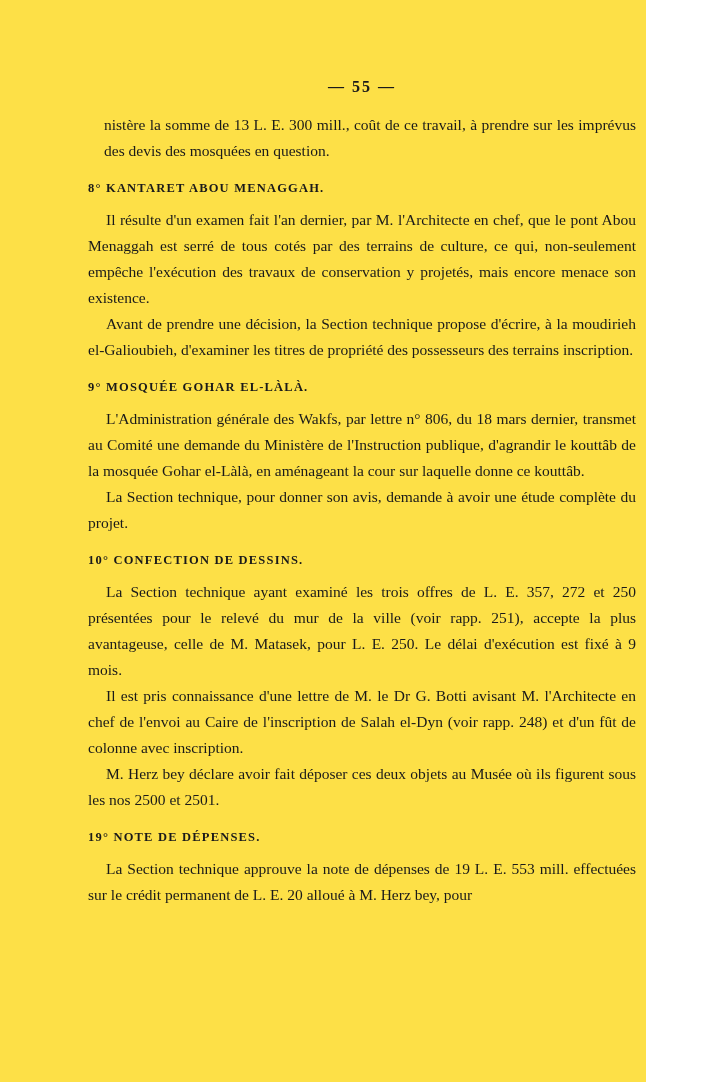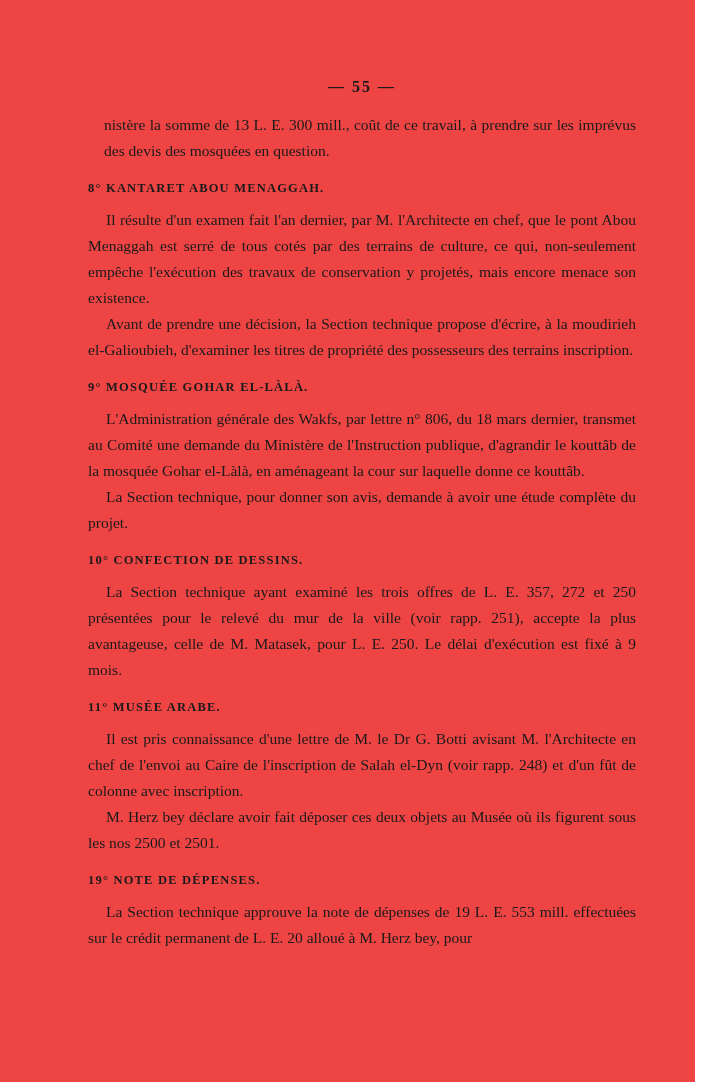--- a/index.html
+++ b/index.html
@@ -2,23 +2,23 @@
 <html><head>
 <meta charset="utf-8">
 <style>
   html, body {
     margin: 0;
     padding: 0;
     background: #ffffff;
   }
   .sheet {
     position: relative;
-    width: 695px;
+    width: 646px;
     height: 1082px;
-    background: #ef4444;
+    background: #fde047;
     overflow: hidden;
     font-family: "Liberation Serif", "DejaVu Serif", serif;
     color: #1a1a1a;
   }
   .content {
     position: absolute;
     left: 88px;
     top: 78px;
     width: 548px;
   }
@@ -65,21 +65,20 @@
     <p class="para">Il résulte d'un examen fait l'an dernier, par M. l'Architecte en chef, que le pont Abou Menaggah est serré de tous cotés par des terrains de culture, ce qui, non-seulement empêche l'exécution des travaux de conservation y projetés, mais encore menace son existence.</p>
     <p class="para">Avant de prendre une décision, la Section technique propose d'écrire, à la moudirieh el-Galioubieh, d'examiner les titres de propriété des possesseurs des terrains inscription.</p>
 
     <h2 class="heading">9° MOSQUÉE GOHAR EL-LÀLÀ.</h2>
     <p class="para">L'Administration générale des Wakfs, par lettre n° 806, du 18 mars dernier, transmet au Comité une demande du Ministère de l'Instruction publique, d'agrandir le kouttâb de la mosquée Gohar el-Làlà, en aménageant la cour sur laquelle donne ce kouttâb.</p>
     <p class="para">La Section technique, pour donner son avis, demande à avoir une étude complète du projet.</p>
 
     <h2 class="heading">10° CONFECTION DE DESSINS.</h2>
     <p class="para">La Section technique ayant examiné les trois offres de L. E. 357, 272 et 250 présentées pour le relevé du mur de la ville (voir rapp. 251), accepte la plus avantageuse, celle de M. Matasek, pour L. E. 250. Le délai d'exécution est fixé à 9 mois.</p>
 
-    <h2 class="heading">11° MUSÉE ARABE.</h2>
     <p class="para">Il est pris connaissance d'une lettre de M. le Dr G. Botti avisant M. l'Architecte en chef de l'envoi au Caire de l'inscription de Salah el-Dyn (voir rapp. 248) et d'un fût de colonne avec inscription.</p>
     <p class="para">M. Herz bey déclare avoir fait déposer ces deux objets au Musée où ils figurent sous les nos 2500 et 2501.</p>
 
     <h2 class="heading">19° NOTE DE DÉPENSES.</h2>
     <p class="para">La Section technique approuve la note de dépenses de 19 L. E. 553 mill. effectuées sur le crédit permanent de L. E. 20 alloué à M. Herz bey, pour</p>
 
   </div>
 </div>
 
 </body></html>

